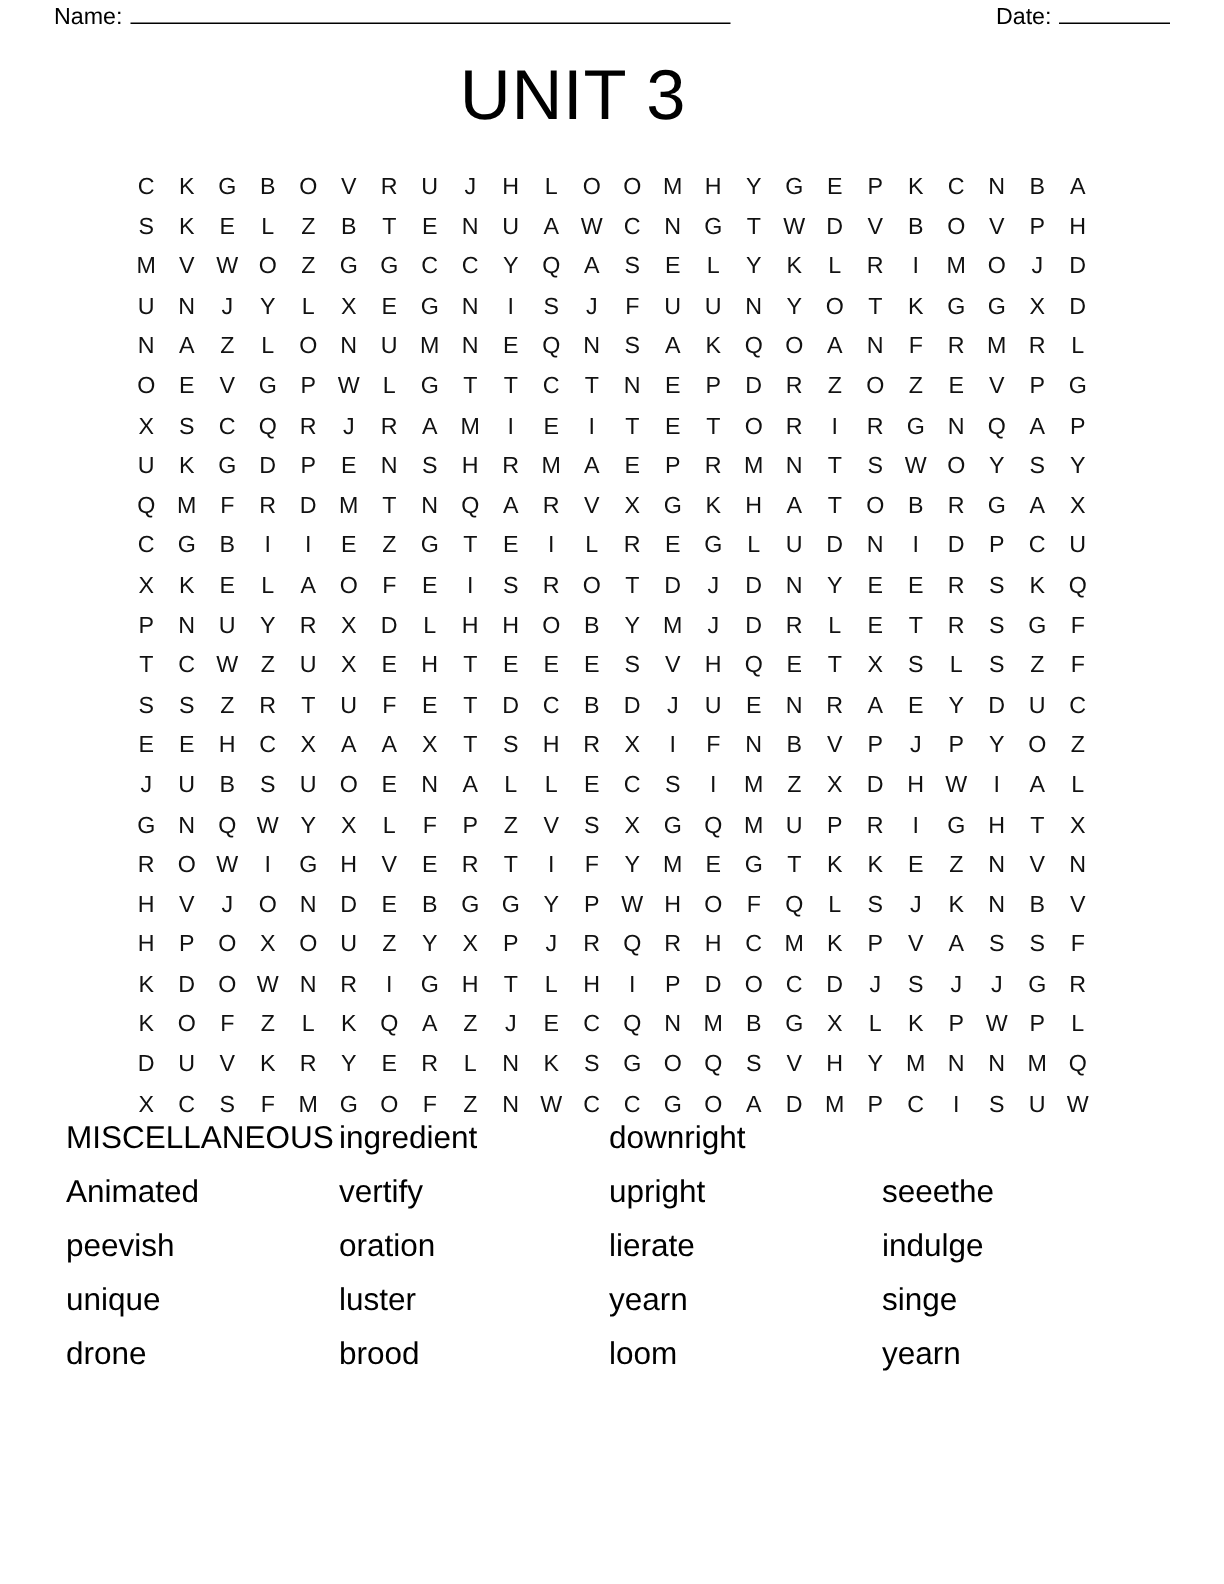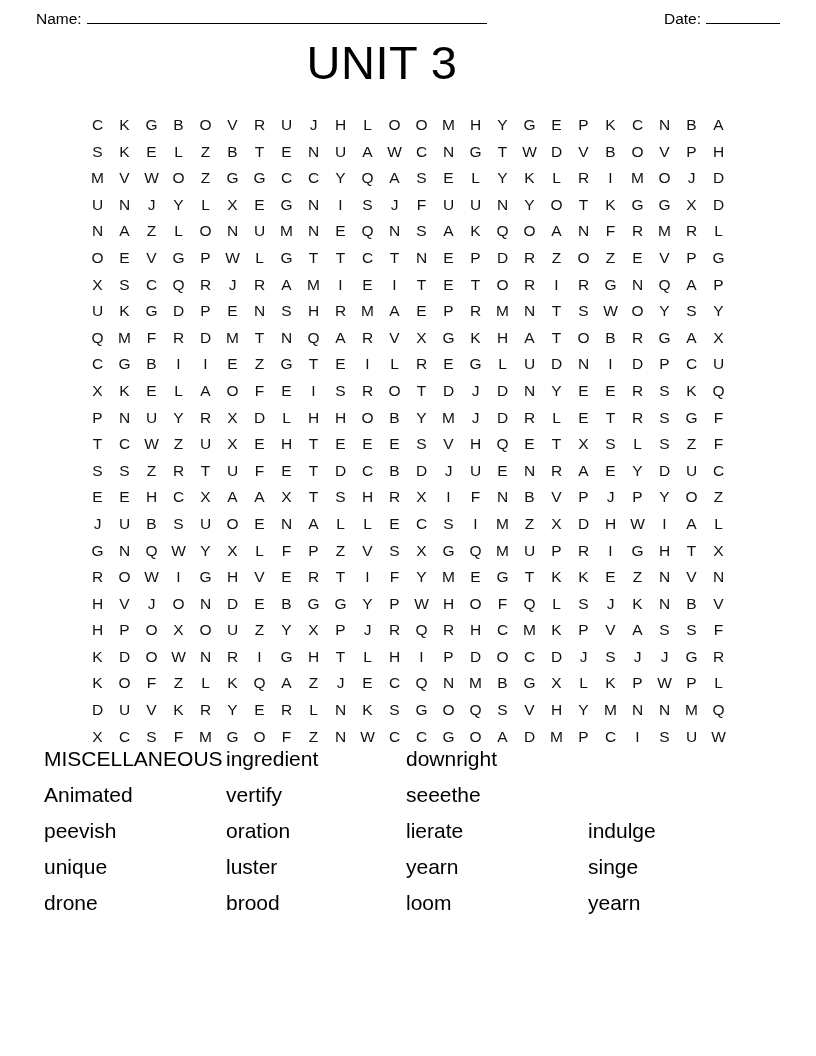--- a/index.html
+++ b/index.html
@@ -18,21 +18,21 @@
   }
 
   
   .header {
     position: absolute;
     left: 0;
     top: 0;
     width: 816px;
     height: 28px;
     display: flex;
-    align-items: flex-end;
+    align-items: flex-start;
     padding: 2px 36px 0 36px;
     box-sizing: border-box;
   }
   .field {
     display: flex;
     align-items: baseline;
     white-space: nowrap;
   }
   .field-label {
     font-size: 15.5px;
@@ -756,20 +756,21 @@
 
 <div class="wordlist">
     <div class="word-row">
       <span class="word col-0">MISCELLANEOUS</span>
       <span class="word col-1">ingredient</span>
       <span class="word col-2">downright</span>
     </div>
     <div class="word-row">
       <span class="word col-0">Animated</span>
       <span class="word col-1">vertify</span>
+      <span class="word col-2">upright</span>
       <span class="word col-3">seeethe</span>
     </div>
     <div class="word-row">
       <span class="word col-0">peevish</span>
       <span class="word col-1">oration</span>
       <span class="word col-2">lierate</span>
       <span class="word col-3">indulge</span>
     </div>
     <div class="word-row">
       <span class="word col-0">unique</span>

